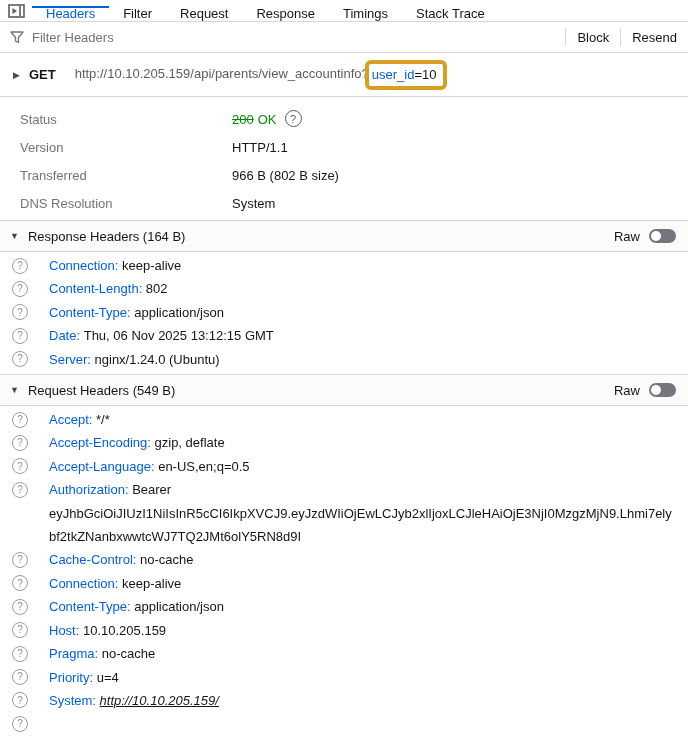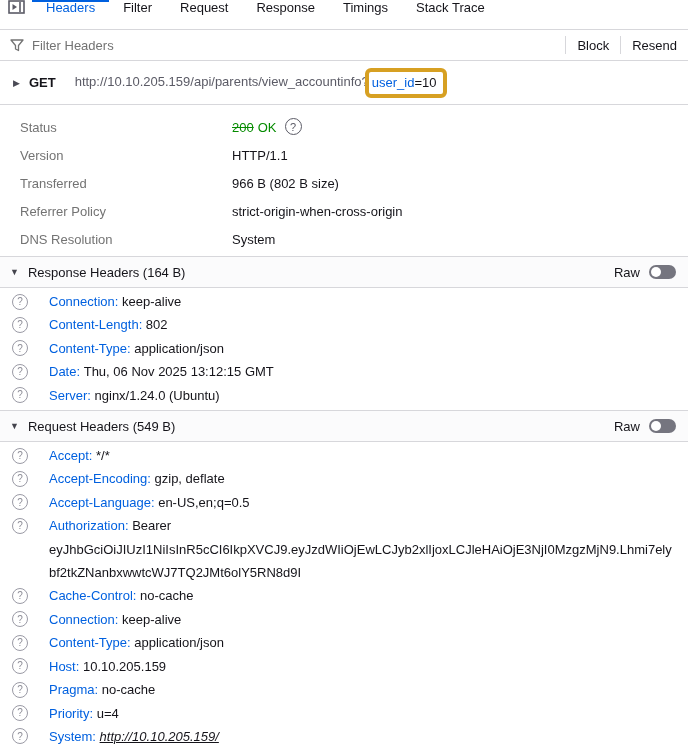--- a/index.html
+++ b/index.html
@@ -6,21 +6,21 @@
   html,body { margin:0; padding:0; }
   body {
     width:688px; height:752px; overflow:hidden;
     background:#fff; color:#15141a;
     font-family:"Liberation Sans", sans-serif;
     font-size:13px;
   }
   .app { width:688px; height:752px; background:#fff; }
 
   
-  .tabbar { display:flex; align-items:flex-start; height:30px; border-bottom:1px solid #d7d7db; }
+  .tabbar { display:flex; align-items:flex-end; height:22px; border-bottom:1px solid #d7d7db; }
   .panel-toggle { width:32px; display:flex; align-items:center; justify-content:center; cursor:pointer; }
   .tabs { display:flex; align-items:stretch; }
   .tab { padding:0 14px; display:flex; align-items:center; position:relative; cursor:pointer; white-space:nowrap; }
   .tab.active { color:#0060df; }
   .tab.active::before { content:""; position:absolute; top:0; left:0; right:0; height:2px; background:#0060df; }
 
   
   .filterbar { height:31px; border-bottom:1px solid #d7d7db; display:flex; align-items:center; padding:0 0 0 10px; }
   .funnel { display:flex; align-items:center; margin-right:8px; }
   .filter-input { flex:1; border:none; outline:none; background:transparent; font:inherit; color:#15141a; padding:0; }
@@ -133,24 +133,20 @@
 
     <div class="sumrow">
           <span class="sumlabel">Version</span>
           <span>HTTP/1.1</span>
         </div>
         <div class="sumrow">
           <span class="sumlabel">Transferred</span>
           <span>966 B (802 B size)</span>
         </div>
         <div class="sumrow">
-          <span class="sumlabel">Referrer Policy</span>
-          <span>strict-origin-when-cross-origin</span>
-        </div>
-        <div class="sumrow">
           <span class="sumlabel">DNS Resolution</span>
           <span>System</span>
         </div>
       </div>
   </div>
 
   <div class="section-head">
     <span class="sec-arrow">▼</span>
     <span>Response Headers (164 B)</span>
     <span class="raw-wrap">

